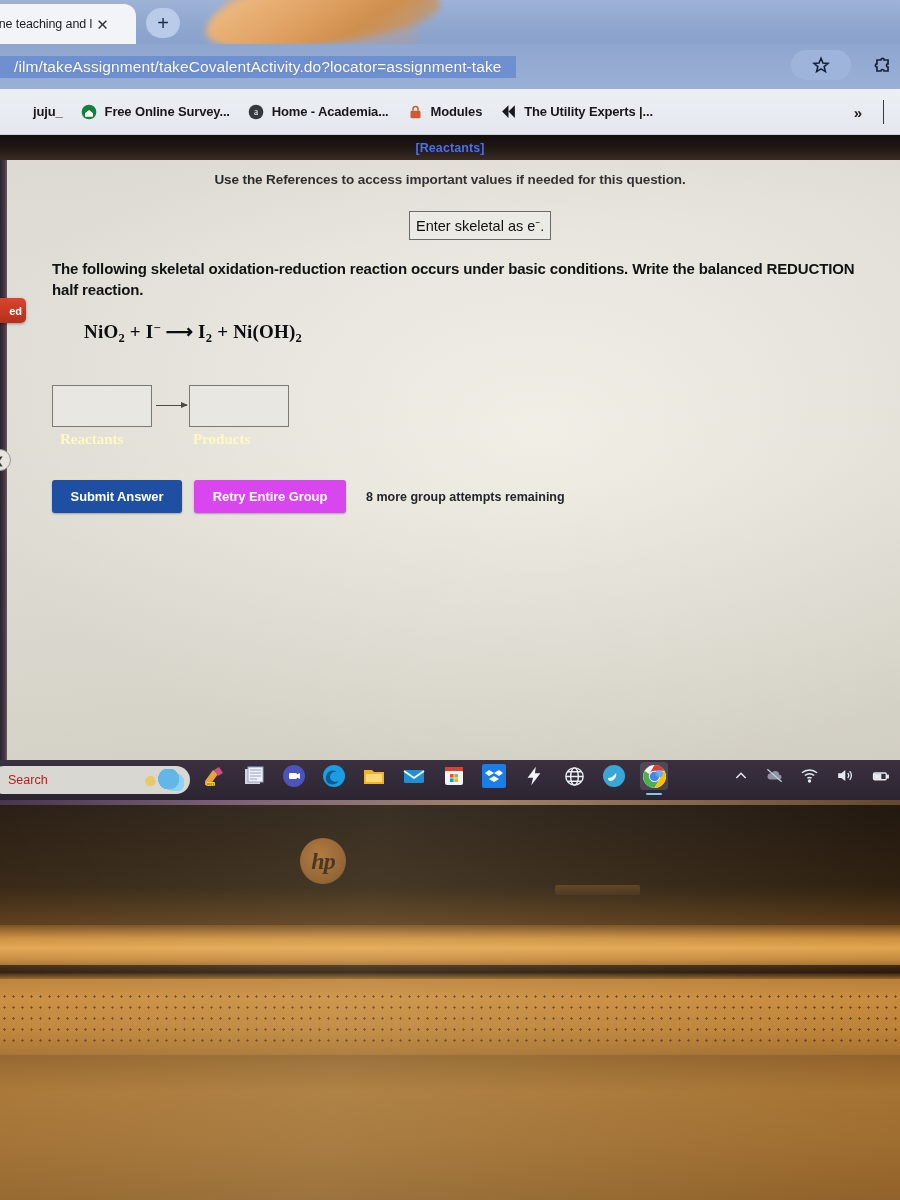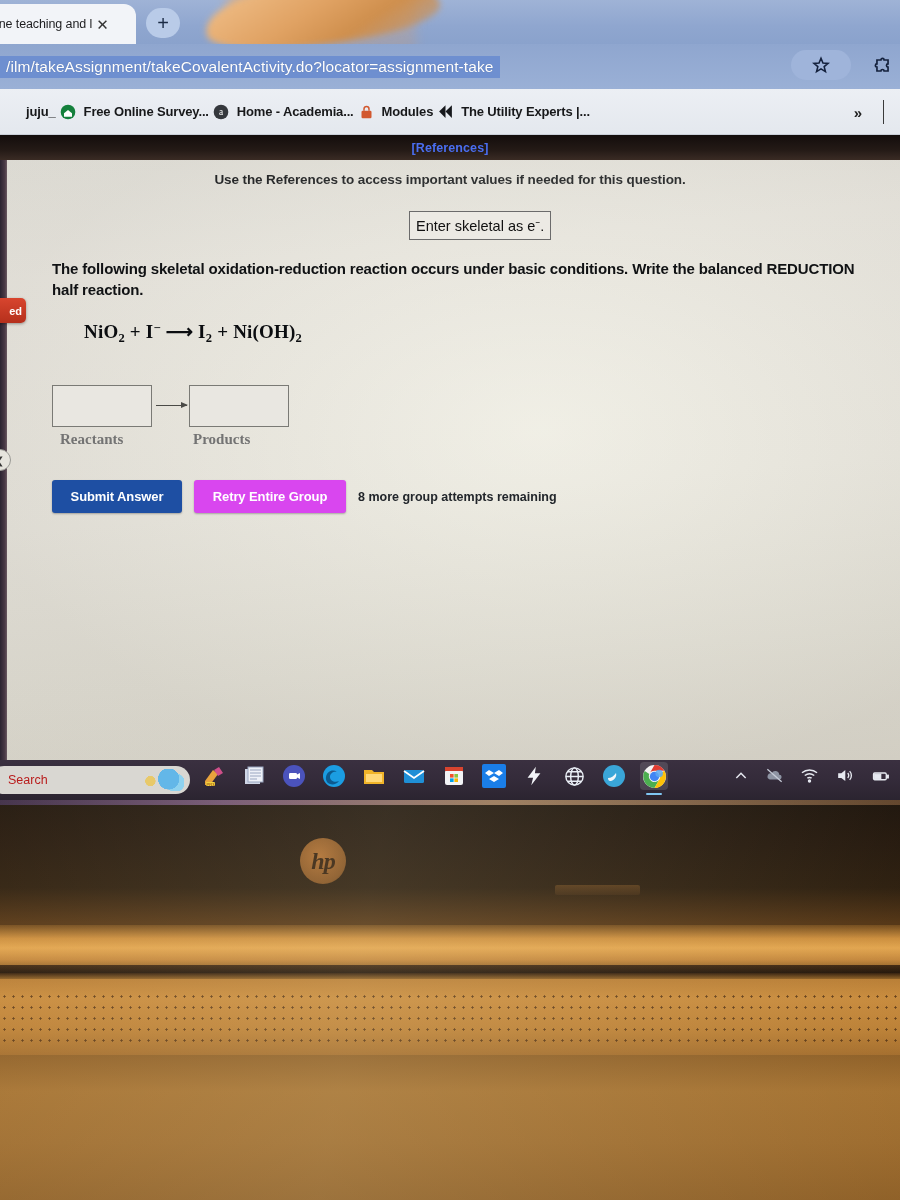--- a/index.html
+++ b/index.html
@@ -27,30 +27,30 @@
     filter:blur(3px); border-radius:40% 50% 45% 55%/60% 70% 40% 45%; transform:rotate(-8deg); }
   .hand2 { position:absolute; left:232px; top:-30px; width:185px; height:175px;
     background:linear-gradient(170deg, rgba(230,170,110,.55), rgba(215,150,95,.22) 55%, rgba(200,140,90,.06));
     filter:blur(6px); border-radius:18px; transform:rotate(-4deg); }
 
   .omnibar { position:absolute; left:0; top:44px; width:900px; height:45px;
     background:linear-gradient(180deg,#8fa6cf,#9ab0d6); display:flex; align-items:center; }
   .url-wrap { position:absolute; left:0; top:52px; width:790px; height:30px;
     display:flex; align-items:center; padding-left:0; }
   .url-sel { background:#6e8fd0; color:#ffffff; font-size:15.5px; letter-spacing:.1px;
-    white-space:nowrap; padding:2px 6px; font-weight:400; text-shadow:0 0 1px rgba(0,0,0,.25); }
+    white-space:nowrap; padding:2px 14px; font-weight:400; text-shadow:0 0 1px rgba(0,0,0,.25); }
   .omni-icons { position:absolute; right:8px; top:50px; display:flex; align-items:center; gap:22px; }
   .pill { width:60px; height:30px; border-radius:16px; background:#9fb4da;
     display:flex; align-items:center; justify-content:center; }
   .ico-star svg, .ico-ext svg { display:block; }
 
   .bookmarks { position:absolute; left:0; top:89px; width:900px; height:46px;
     background:linear-gradient(180deg,#eceff4,#e4e8ee); display:flex; align-items:center;
     gap:0; padding-left:0; border-bottom:1px solid #c9cfd8; }
-  .bm { display:flex; align-items:center; gap:7px; padding:0 2px; height:46px; cursor:pointer; }
+  .bm { display:flex; align-items:center; gap:7px; padding:0 9px; height:46px; cursor:pointer; }
   .bm-label { font-size:13px; color:#17181a; font-weight:600; white-space:nowrap; letter-spacing:-.15px; }
   .bm-ico { width:17px; height:17px; flex:0 0 17px; display:flex; align-items:center; justify-content:center; }
   .chev { position:absolute; right:38px; top:15px; font-size:15px; color:#222; font-weight:700; }
   .vbar { position:absolute; right:16px; top:11px; width:1px; height:24px; background:#3a3a3a; }
 
   
   .darkband { position:absolute; left:0; top:135px; width:900px; height:25px;
     background:linear-gradient(180deg,#130d0c,#241a16 60%,#3a2b24);
     display:flex; align-items:center; justify-content:center; }
   .reflink { color:#4a6ef0; font-size:12.5px; font-weight:600; letter-spacing:.1px; cursor:pointer; }
@@ -77,31 +77,31 @@
   .eq sup { font-size:.66em; vertical-align:.45em; }
 
   .boxes { position:absolute; left:52px; top:385px; width:340px; height:42px; }
   .ansbox { position:absolute; top:0; height:42px; border:1px solid #7a7a75;
     background:#e9e7e1; }
   .ansbox.r { left:0; width:100px; }
   .ansbox.p { left:137px; width:100px; }
   .arrow { position:absolute; left:104px; top:20px; width:31px; height:1px; background:#4a4a46; }
   .arrow:after { content:""; position:absolute; right:-1px; top:-3.5px;
     border-left:7px solid #4a4a46; border-top:3.5px solid transparent; border-bottom:3.5px solid transparent; }
-  .blabel { position:absolute; top:46px; font-size:15px; font-weight:800; color:#737373;
+  .blabel { position:absolute; top:46px; font-size:15px; font-weight:800; color:#fef9c3;
     font-family:"Liberation Serif", serif; }
   .blabel.r { left:8px; } .blabel.p { left:141px; }
 
   .btnrow { position:absolute; left:52px; top:480px; display:flex; align-items:center; gap:12px; }
   .btn { height:33px; border:none; border-radius:3px; color:#fff; font-size:13px;
     font-weight:700; letter-spacing:-.1px; cursor:pointer; padding:0 16px;
     box-shadow:0 1px 2px rgba(0,0,0,.28); }
   .btn.primary { background:#1e4fa3; min-width:130px; }
   .btn.secondary { background:#d946ef; min-width:152px; }
-  .attempts { font-size:12.5px; color:#22262b; font-weight:600; margin-left:0; }
+  .attempts { font-size:12.5px; color:#22262b; font-weight:600; margin-left:8px; }
 
   
   .fbtab { position:absolute; left:-26px; top:298px; width:52px; height:25px;
     background:linear-gradient(180deg,#d8452e,#b5301c); border-radius:5px;
     color:#fff; font-size:11px; font-weight:700; display:flex; align-items:center;
     justify-content:flex-end; padding-right:4px; box-shadow:0 1px 3px rgba(0,0,0,.35); }
   .lcircle { position:absolute; left:-11px; top:449px; width:22px; height:22px;
     border-radius:50%; background:#e6e4dd; border:1px solid #9a9a95;
     display:flex; align-items:center; justify-content:center; font-size:10px; color:#333; }
   .leftstrip { position:absolute; left:0; top:160px; width:7px; height:600px;
@@ -229,21 +229,21 @@
             <polygon points="21,3 21,21 12,12"></polygon>
           </svg>
         </span>
       <span class="bm-label">The Utility Experts |...</span>
     </div>
     <span class="chev">»</span>
     <span class="vbar"></span>
   </div>
 
   <div class="darkband">
-    <span class="reflink">[References]</span>
+    <span class="reflink">[Reactants]</span>
   </div>
 
   <div class="page">
     <div class="hint">Use the References to access important values if needed for this question.</div>
   </div>
 
   <div class="leftstrip"></div>
   <div class="fbtab">ed</div>
   <div class="lcircle">❮</div>
 

